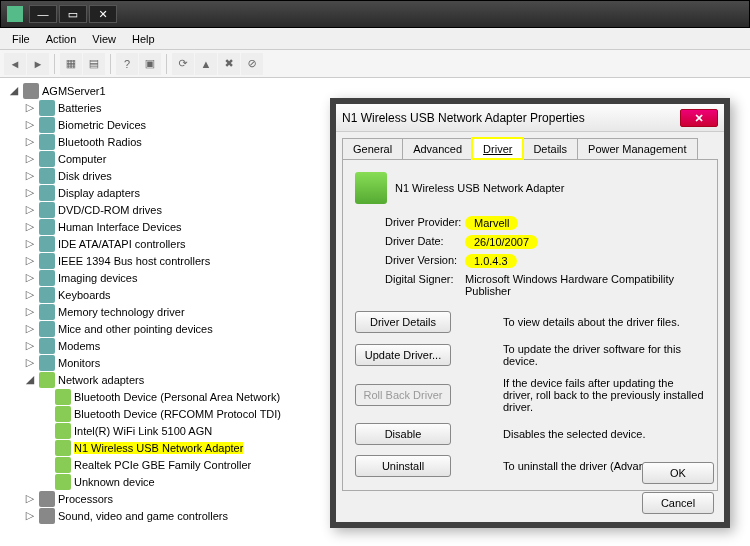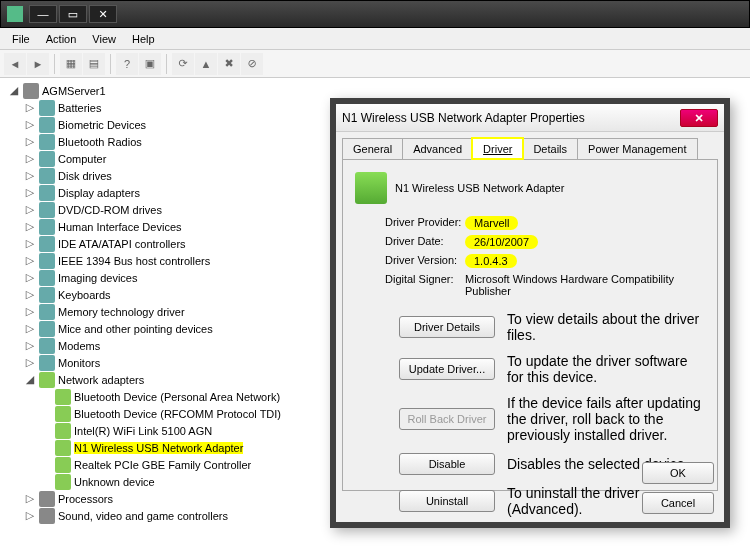--- a/index.html
+++ b/index.html
@@ -45,23 +45,23 @@
 .dev-icon { width:32px; height:32px; background:linear-gradient(#8d5,#5a3); border-radius:3px; }
 
 .info-grid { margin-left:30px; }
 .info-row { display:flex; margin-bottom:5px; }
 .info-label { width:80px; }
 .info-val { flex:1; }
 .circle-hl { display:inline-block; background:#ffff00; border-radius:12px; padding:1px 9px; }
 
 .action-grid { margin-top:14px; }
 .action-row { display:flex; align-items:center; margin-bottom:10px; gap:12px;}
-.btn { min-width:96px; height:22px; background:linear-gradient(#fdfdfd,#e4e4e4); border:1px solid #888; border-radius:3px; cursor:pointer; padding:0 6px;margin-left:44px; }
+.btn { min-width:96px; height:22px; background:linear-gradient(#fdfdfd,#e4e4e4); border:1px solid #888; border-radius:3px; cursor:pointer; padding:0 6px; }
 .btn[disabled]{ color:#999; cursor:default; background:#eee;}
-.action-desc { flex:1; font-size:14px; }
+.action-desc { flex:1; font-size:11px;margin-left:40px; }
 
 .dlg-buttons { position:absolute; bottom:8px; right:10px; display:flex; gap:8px;flex-direction:column;}
 .dlg-buttons .btn{ min-width:72px;}
 </style>
 </head>
 <body>
 
 <div class="titlebar">
   <span class="icon"></span>
   <div class="winbtns">

